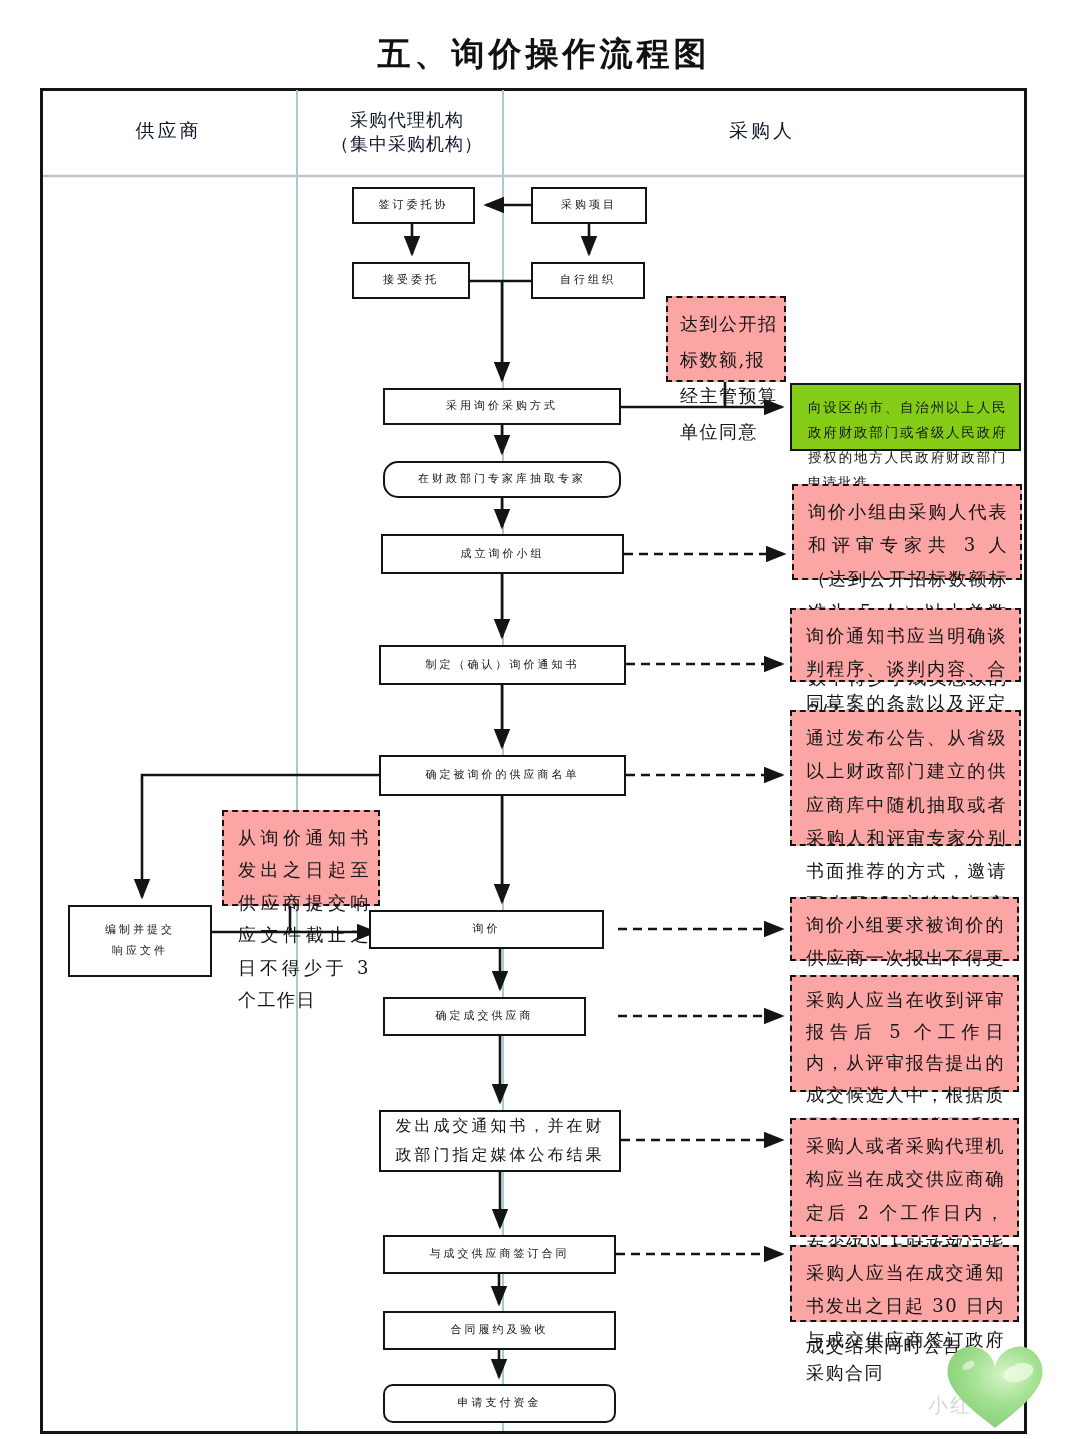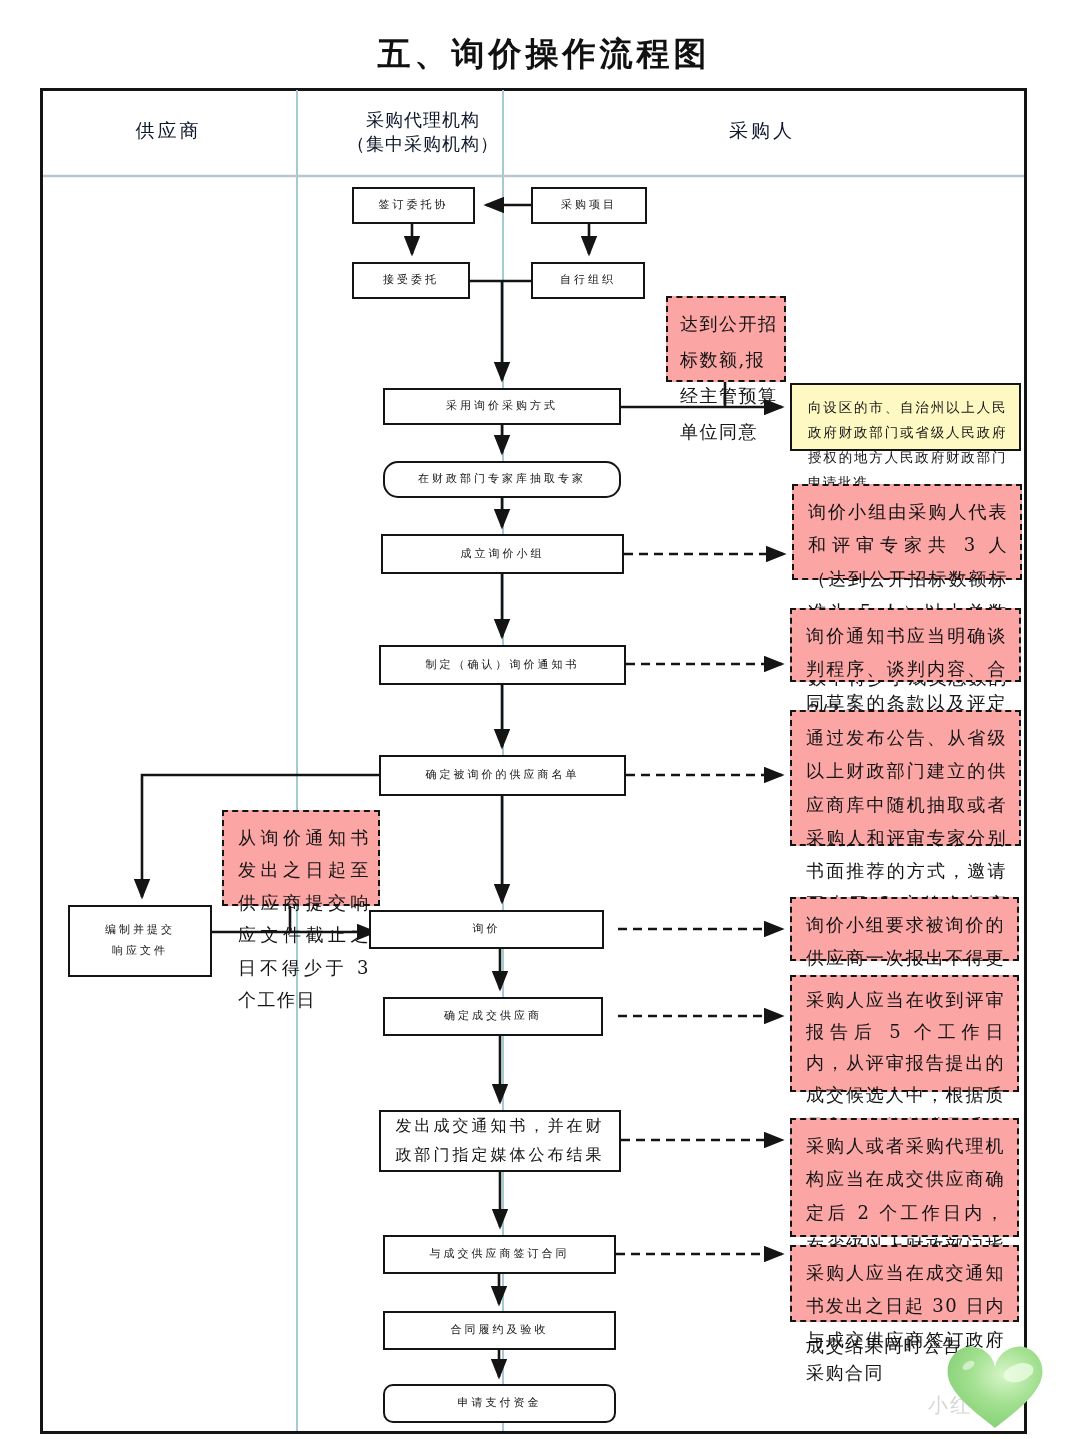--- a/index.html
+++ b/index.html
@@ -11,21 +11,21 @@
          border:3px solid #141414;background:transparent;}
   .lines{position:absolute;left:0;top:0;width:1080px;height:1439px;z-index:2;}
   .hdr{position:absolute;z-index:3;text-align:center;font-size:19px;letter-spacing:3px;color:#0f172a;}
   .hdr .l2{display:block;font-size:18px;letter-spacing:1px;}
   .fbox{position:absolute;z-index:4;background:#ffffff;border:2.5px solid #141414;
         display:flex;flex-direction:column;align-items:center;justify-content:center;
         text-align:center;font-size:11px;letter-spacing:3px;line-height:1.5;box-sizing:border-box;}
   .dbox{position:absolute;z-index:4;background:#fca5a5;border:2.5px dashed #141414;
         box-sizing:border-box;font-size:18px;line-height:1.85;letter-spacing:1.5px;
         padding:9px 12px 6px 14px;text-align:justify;}
-  .sbox{position:absolute;z-index:4;background:#fef9c3;border:2.5px solid #141414;
+  .sbox{position:absolute;z-index:4;background:#84cc16;border:2.5px solid #141414;
         box-sizing:border-box;font-size:13.5px;line-height:1.85;letter-spacing:1.5px;
         padding:10px 12px 6px 16px;text-align:justify;}
   .heart-wrap{position:absolute;left:905px;top:1336px;width:180px;height:103px;z-index:6;}
   .wm{position:absolute;left:928px;top:1392px;z-index:5;font-size:20px;color:rgba(195,203,196,0.75);
       letter-spacing:2px;font-family:Liberation Sans, sans-serif;}
 </style>
 </head>
 <body>
 
 <div class="canvas">
@@ -72,41 +72,41 @@
       <line x1="626" y1="664" x2="782" y2="664" marker-end="url(#arr)"></line>
       <line x1="626" y1="775" x2="782" y2="775" marker-end="url(#arr)"></line>
       <line x1="618" y1="929" x2="782" y2="929" marker-end="url(#arr)"></line>
       <line x1="618" y1="1016" x2="782" y2="1016" marker-end="url(#arr)"></line>
       <line x1="621" y1="1140" x2="782" y2="1140" marker-end="url(#arr)"></line>
       <line x1="616" y1="1254" x2="782" y2="1254" marker-end="url(#arr)"></line>
     </g>
   </svg>
 
   <div class="hdr" style="left:40px;top:118px;width:257px;">供应商</div>
-  <div class="hdr" style="left:308px;top:108px;width:230px;">
+  <div class="hdr" style="left:292px;top:108px;width:230px;">
     <span class="l2">采购代理机构</span>
     <span class="l2">（集中采购机构）</span>
   </div>
   <div class="hdr" style="left:503px;top:118px;width:518px;">采购人</div>
 
   <div class="fbox" style="left:352px;top:187px;width:123px;height:37px;">签订委托协</div>
   <div class="fbox" style="left:531px;top:187px;width:116px;height:37px;">采购项目</div>
   <div class="fbox" style="left:352px;top:262px;width:118px;height:37px;">接受委托</div>
   <div class="fbox" style="left:531px;top:262px;width:114px;height:37px;">自行组织</div>
   <div class="fbox" style="left:383px;top:388px;width:238px;height:37px;">采用询价采购方式</div>
   <div class="fbox" style="left:383px;top:461px;width:238px;height:37px;border-radius:15px;">在财政部门专家库抽取专家</div>
   <div class="fbox" style="left:381px;top:534px;width:243px;height:40px;">成立询价小组</div>
   <div class="fbox" style="left:379px;top:645px;width:247px;height:40px;">制定（确认）询价通知书</div>
   <div class="fbox" style="left:379px;top:755px;width:247px;height:41px;">确定被询价的供应商名单</div>
   <div class="fbox" style="left:68px;top:905px;width:144px;height:72px;line-height:1.9;">
     <span>编制并提交</span>
     <span>响应文件</span>
   </div>
   <div class="fbox" style="left:369px;top:910px;width:235px;height:39px;">询价</div>
-  <div class="fbox" style="left:383px;top:997px;width:220px;height:39px;">确定成交供应商</div>
+  <div class="fbox" style="left:383px;top:997px;width:203px;height:39px;">确定成交供应商</div>
   <div class="fbox" style="left:379px;top:1110px;width:242px;height:62px;padding:4px 14px;font-size:16px;line-height:1.8;">发出成交通知书，并在财政部门指定媒体公布结果</div>
   <div class="fbox" style="left:383px;top:1235px;width:233px;height:39px;">与成交供应商签订合同</div>
   <div class="fbox" style="left:383px;top:1311px;width:233px;height:39px;">合同履约及验收</div>
   <div class="fbox" style="left:383px;top:1384px;width:233px;height:39px;border-radius:10px;">申请支付资金</div>
 
   <div class="sbox" style="left:790px;top:383px;width:231px;height:68px;">向设区的市、自治州以上人民政府财政部门或省级人民政府授权的地方人民政府财政部门申请批准</div>
 
   <div class="dbox" style="left:666px;top:296px;width:120px;height:86px;text-align:left;padding:8px 6px 4px 12px;line-height:2.0;">达到公开招标数额,报经主管预算单位同意</div>
   <div class="dbox" style="left:792px;top:484px;width:230px;height:96px;">询价小组由采购人代表和评审专家共 3 人（达到公开招标数额标准为 5 人）以上单数组成，其中评审专家人数不得少于成员总数的 2/3</div>
   <div class="dbox" style="left:790px;top:608px;width:231px;height:74px;">询价通知书应当明确谈判程序、谈判内容、合同草案的条款以及评定成交的标准等事项</div>

